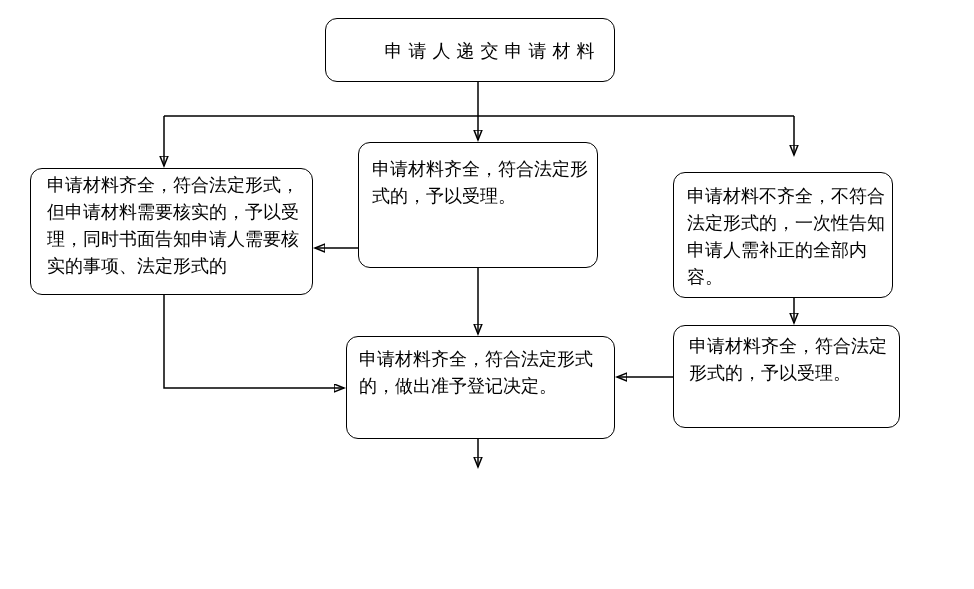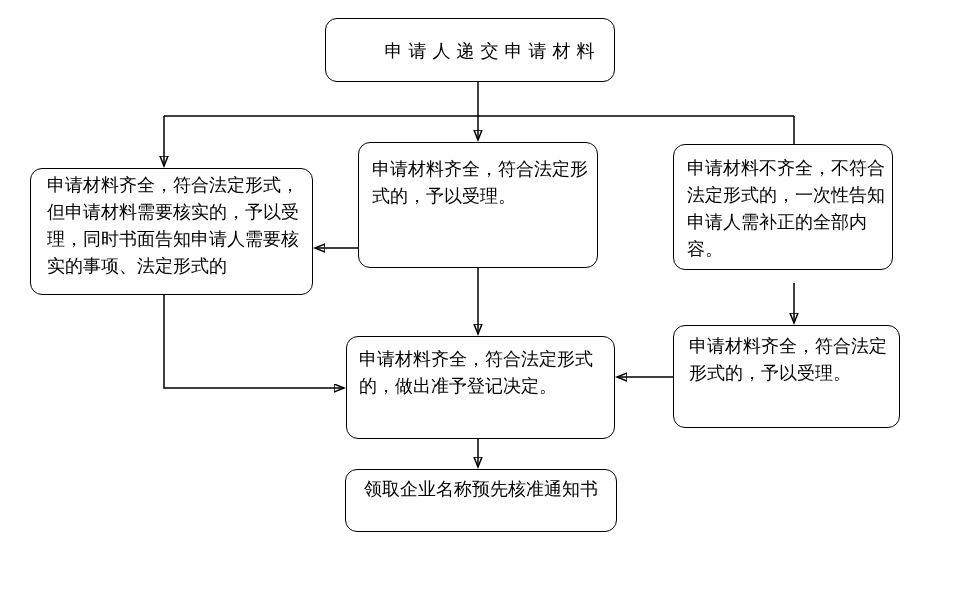--- a/index.html
+++ b/index.html
@@ -49,21 +49,21 @@
   }
   .node-left-verify {
     left: 30px; top: 168px; width: 283px; height: 127px;
     padding: 2px 8px 0 16px;
   }
   .node-middle-accept {
     left: 358px; top: 142px; width: 240px; height: 126px;
     padding: 12px 6px 0 13px;
   }
   .node-right-incomplete {
-    left: 673px; top: 144px; width: 220px; height: 126px;
+    left: 673px; top: 172px; width: 220px; height: 126px;
     padding: 9px 6px 0 13px;
   }
   .node-right-accept {
     left: 673px; top: 325px; width: 227px; height: 103px;
     padding: 6px 6px 0 15px;
   }
   .node-decision {
     left: 346px; top: 336px; width: 269px; height: 103px;
     padding: 8px 6px 0 12px;
   }
@@ -123,17 +123,14 @@
   <div class="node node-decision">
     <span class="node-label">申请材料齐全，符合法定形式
 的，做出准予登记决定。</span>
   </div>
 
   <div class="node node-right-accept">
     <span class="node-label">申请材料齐全，符合法定
 形式的，予以受理。</span>
   </div>
 
-  <div class="node node-end">
-    <span class="node-label">领取企业名称预先核准通知书</span>
-  </div>
 
 </div>
 
 </body></html>

